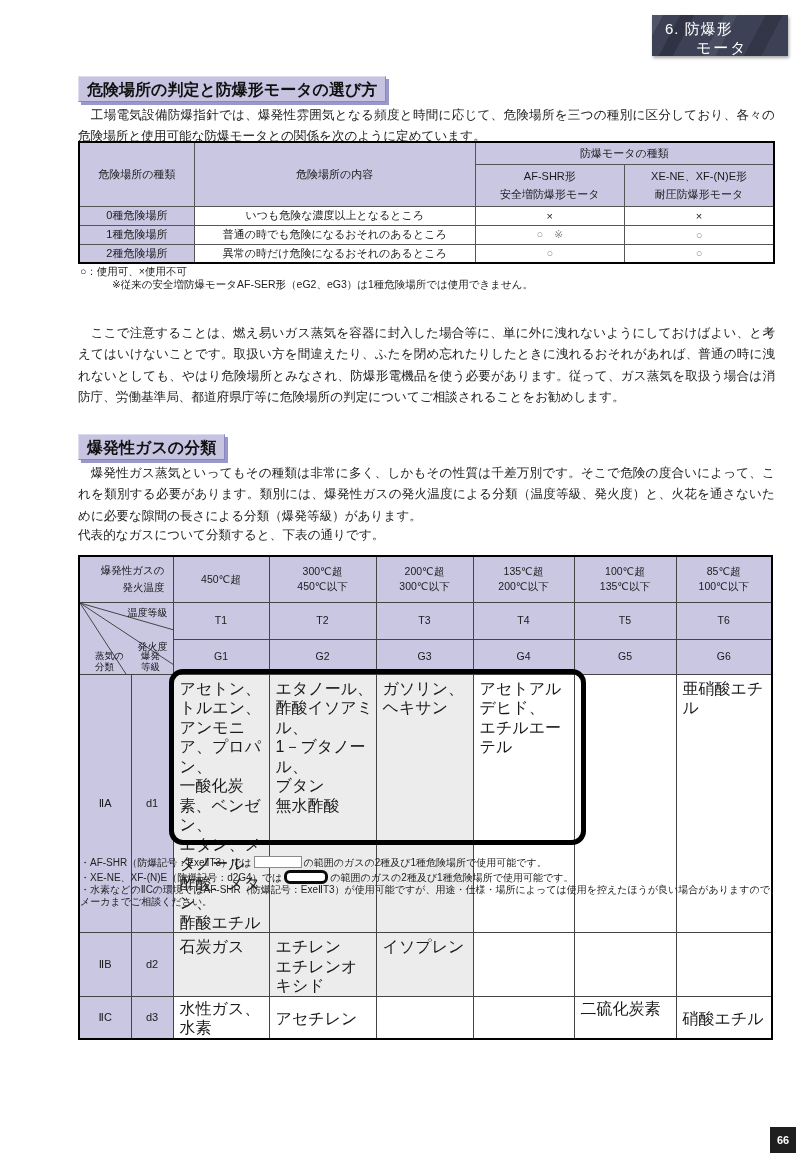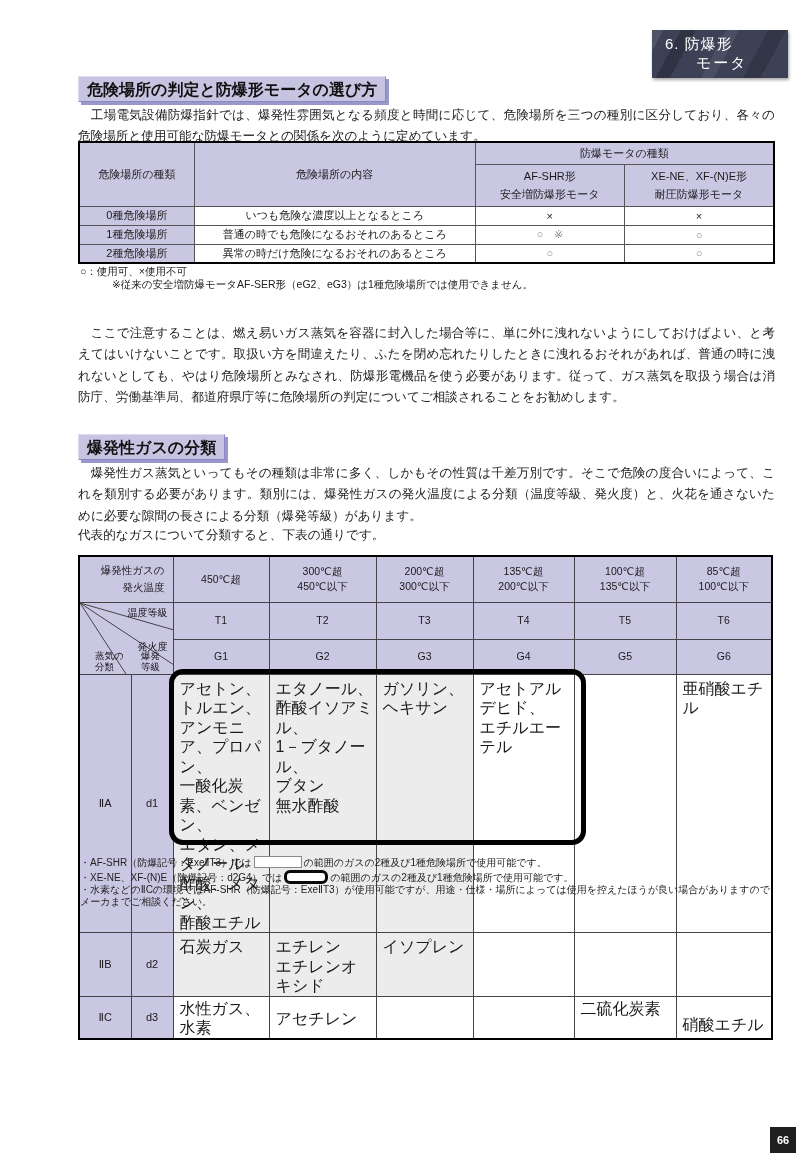--- a/index.html
+++ b/index.html
@@ -1,20 +1,20 @@
 <!DOCTYPE html>
 <html><head>
 <meta charset="utf-8">
 <style>
   html,body{margin:0;padding:0;background:#fff;}
   #page{position:relative;width:796px;height:1157px;background:#ffffff;overflow:hidden;
         font-family:"Liberation Sans","DejaVu Sans",sans-serif;color:#1a1a1a;}
 
   
-  .badge{position:absolute;left:652px;top:30px;width:136px;height:48px;
+  .badge{position:absolute;left:652px;top:15px;width:136px;height:41px;
          background:#3d4156;
          background-image:linear-gradient(118deg,rgba(255,255,255,.10) 0 7%,transparent 7% 18%,
            rgba(0,0,0,.22) 18% 27%,transparent 27% 46%,rgba(255,255,255,.07) 46% 54%,
            transparent 54% 72%,rgba(0,0,0,.18) 72% 83%,transparent 83%);
          color:#fff;box-shadow:1px 2px 3px rgba(0,0,0,.35);}
   .badge .l1{position:absolute;left:13px;top:5px;font-size:15px;letter-spacing:1px;}
   .badge .l2{position:absolute;left:44px;top:24px;font-size:15px;letter-spacing:2px;}
 
   
   .sec-title{position:absolute;left:78px;height:23px;background:#c7c4e2;
@@ -198,21 +198,21 @@
       <td class="gas"></td>
     </tr>
     <tr style="height:19px">
       <td class="lav">ⅡC</td>
       <td class="lav">d3</td>
       <td class="gas" style="padding-top:2px;">水性ガス、水素</td>
       <td class="gas" style="padding-top:12px;">アセチレン</td>
       <td class="gas"></td>
       <td class="gas"></td>
       <td class="gas" style="padding-top:2px;">二硫化炭素</td>
-      <td class="gas" style="padding-top:18px;">硝酸エチル</td>
+      <td class="gas" style="padding-top:12px;">硝酸エチル</td>
     </tr>
   </tbody>
     </table>
 
   <div class="thick-rect"></div>
 
   <div class="foot-note" style="top:856px;">
     <span>・AF-SHR（防爆記号：ExeⅡT3）では</span><span class="sym-thin"></span><span>の範囲のガスの2種及び1種危険場所で使用可能です。</span>
   </div>
   <div class="foot-note" style="top:870px;">

